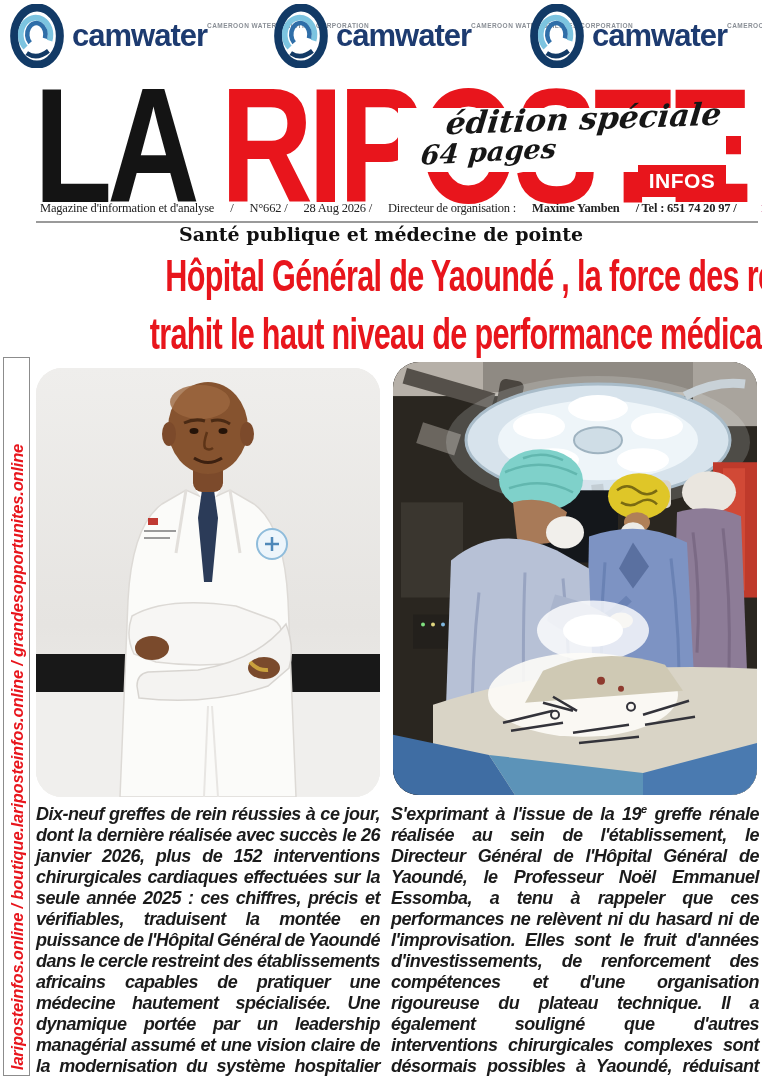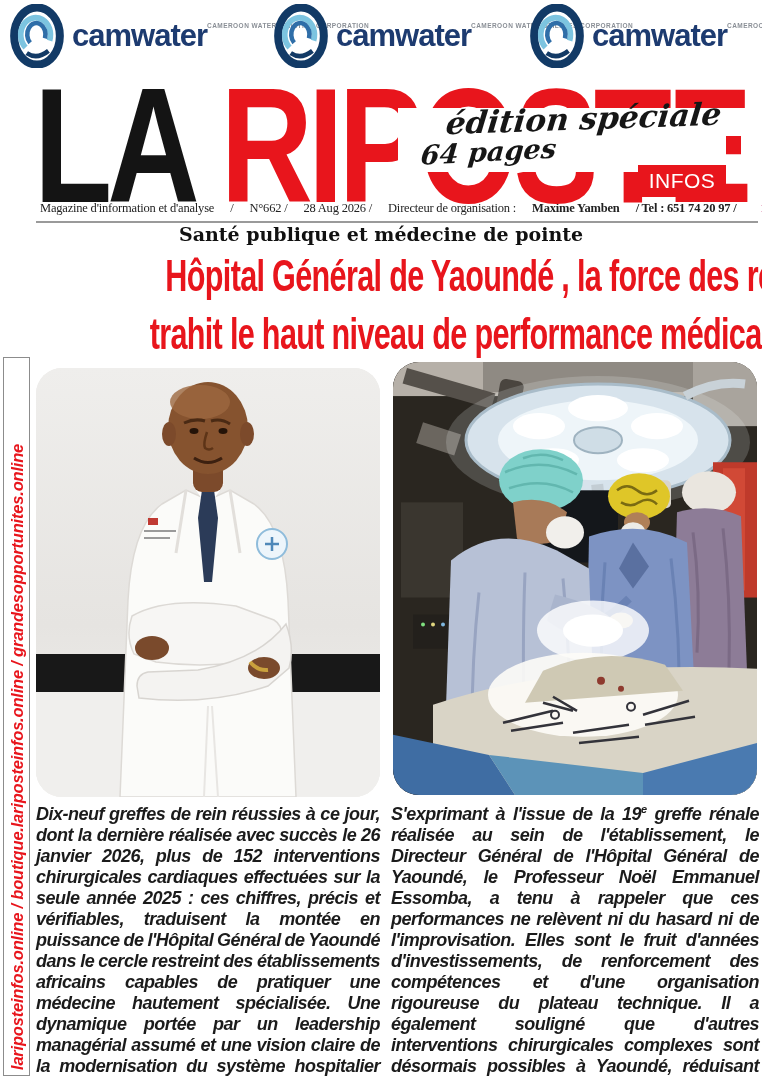--- a/index.html
+++ b/index.html
@@ -48,21 +48,21 @@
   }
   .edition-l2 {
     font-family:"DejaVu Serif", serif; font-style:italic; font-weight:bold;
     font-size:27px; color:#161616; padding-left:24px;
     transform:skewX(-8deg) rotate(-3deg); transform-origin:left top; line-height:30px;
   }
   .infos-box {
     position:absolute; left:638px; top:165px; width:88px; height:32px;
     background:#e8151c; color:#ffffff; z-index:3;
     display:flex; align-items:center; justify-content:center;
-    font-weight:normal; font-size:21px; letter-spacing:0.5px;
+    font-weight:bold; font-size:21px; letter-spacing:0.5px;
   }
 
   
   .infoline {
     position:absolute; left:40px; top:201px; width:718px;
     font-family:"Liberation Serif", serif; font-size:12.5px; color:#222;
     letter-spacing:-0.2px; white-space:nowrap; display:flex; gap:16px;
   }
   .infoline .b { font-weight:bold; }
   .infoline .price { font-weight:bold; color:#be185d; margin-left:8px; }

